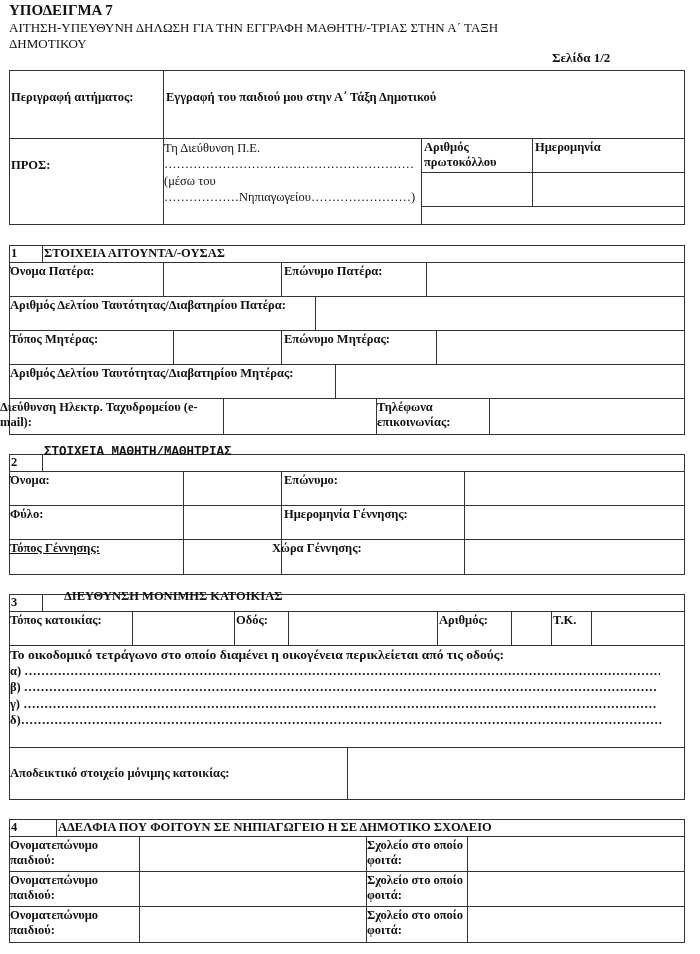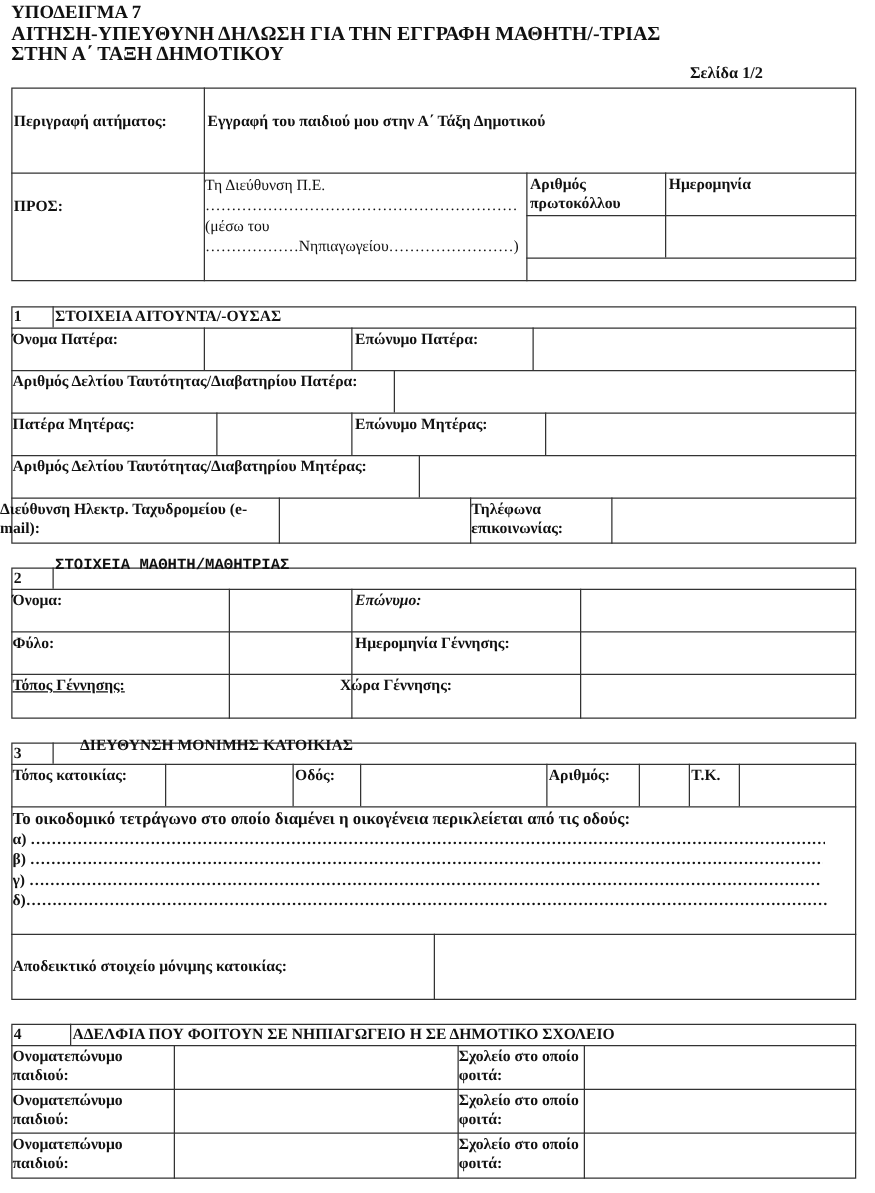--- a/index.html
+++ b/index.html
@@ -1,20 +1,20 @@
 <!DOCTYPE html>
 <html><head>
 <meta charset="utf-8">
 <style>
   html, body { margin: 0; padding: 0; background: #fff; }
   body { width: 700px; height: 954px; position: relative; overflow: hidden;
          font-family: "Liberation Serif", "DejaVu Serif", serif; color: #111; }
   .abs { position: absolute; }
   .hdr1 { left: 9px; top: 2px; font-size: 15px; font-weight: bold; }
-  .hdr2 { left: 9px; top: 20px; font-size: 16px; font-weight: bold; line-height: 16px; width: 520px; }
+  .hdr2 { left: 9px; top: 20px; font-size: 13px; font-weight: normal; line-height: 16px; width: 520px; }
   .page { left: 552px; top: 50px; font-size: 13px; font-weight: bold; }
   .box { position: absolute; border: 1px solid #333; box-sizing: border-box; }
   .hl { position: absolute; height: 0; border-top: 1px solid #333; }
   .vl { position: absolute; width: 0; border-left: 1px solid #333; }
   .t { position: absolute; font-size: 12.5px; font-weight: bold; line-height: 15px; }
   .tn { position: absolute; font-size: 12.5px; line-height: 15px; font-weight: normal; }
   .dots { position: absolute; font-size: 12.5px; line-height: 14px; font-weight: bold; white-space: nowrap; overflow: hidden; }
 </style>
 </head>
 <body>
@@ -63,21 +63,21 @@
 
   <div class="vl" style="left:315px;top:296px;height:34px;"></div>
   <div class="hl" style="left:9px;top:330px;width:676px;"></div>
   <div class="t" style="left:10px;top:298px;width:300px;">Αριθμός Δελτίου Ταυτότητας/Διαβατηρίου Πατέρα:</div>
   <div class="abs" style="left:316px;top:297px;width:368px;height:32px;"></div>
 
   <div class="vl" style="left:173px;top:330px;height:34px;"></div>
   <div class="vl" style="left:281px;top:330px;height:34px;"></div>
   <div class="vl" style="left:436px;top:330px;height:34px;"></div>
   <div class="hl" style="left:9px;top:364px;width:676px;"></div>
-  <div class="t" style="left:10px;top:332px;">Πατέρα Μητέρας:</div>
+  <div class="t" style="left:10px;top:332px;">Τόπος Μητέρας:</div>
   <div class="abs" style="left:174px;top:331px;width:106px;height:32px;"></div>
   <div class="t" style="left:284px;top:332px;">Επώνυμο Μητέρας:</div>
   <div class="abs" style="left:437px;top:331px;width:247px;height:32px;"></div>
 
   <div class="vl" style="left:335px;top:364px;height:34px;"></div>
   <div class="hl" style="left:9px;top:398px;width:676px;"></div>
   <div class="t" style="left:10px;top:366px;width:320px;">Αριθμός Δελτίου Ταυτότητας/Διαβατηρίου Μητέρας:</div>
   <div class="abs" style="left:336px;top:365px;width:348px;height:32px;"></div>
 
   <div class="vl" style="left:223px;top:398px;height:37px;"></div>
@@ -95,21 +95,21 @@
   <div class="vl" style="left:42px;top:454px;height:17px;"></div>
   <div class="t" style="left:11px;top:455px;">2</div>
   <div class="t" style="left:44px;top:445px;font-family:Liberation Mono, monospace;">ΣΤΟΙΧΕΙΑ ΜΑΘΗΤΗ/ΜΑΘΗΤΡΙΑΣ</div>
   <div class="vl" style="left:183px;top:471px;height:104px;"></div>
   <div class="vl" style="left:281px;top:471px;height:104px;"></div>
   <div class="vl" style="left:464px;top:471px;height:104px;"></div>
   <div class="hl" style="left:9px;top:505px;width:676px;"></div>
   <div class="hl" style="left:9px;top:539px;width:676px;"></div>
   <div class="t" style="left:10px;top:473px;">Όνομα:</div>
   <div class="abs" style="left:184px;top:472px;width:96px;height:32px;"></div>
-  <div class="t" style="left:284px;top:473px;font-style:italic;">Επώνυμο:</div>
+  <div class="t" style="left:284px;top:473px;">Επώνυμο:</div>
   <div class="abs" style="left:465px;top:472px;width:219px;height:32px;"></div>
   <div class="t" style="left:10px;top:507px;">Φύλο:</div>
   <div class="abs" style="left:184px;top:506px;width:96px;height:32px;"></div>
   <div class="t" style="left:284px;top:507px;">Ημερομηνία Γέννησης:</div>
   <div class="abs" style="left:465px;top:506px;width:219px;height:32px;"></div>
   <div class="t" style="left:10px;top:541px;text-decoration:underline;">Τόπος Γέννησης:</div>
   <div class="abs" style="left:184px;top:540px;width:96px;height:34px;"></div>
   <div class="t" style="left:272px;top:541px;">Χώρα Γέννησης:</div>
   <div class="abs" style="left:465px;top:540px;width:219px;height:34px;"></div>
 </div>

